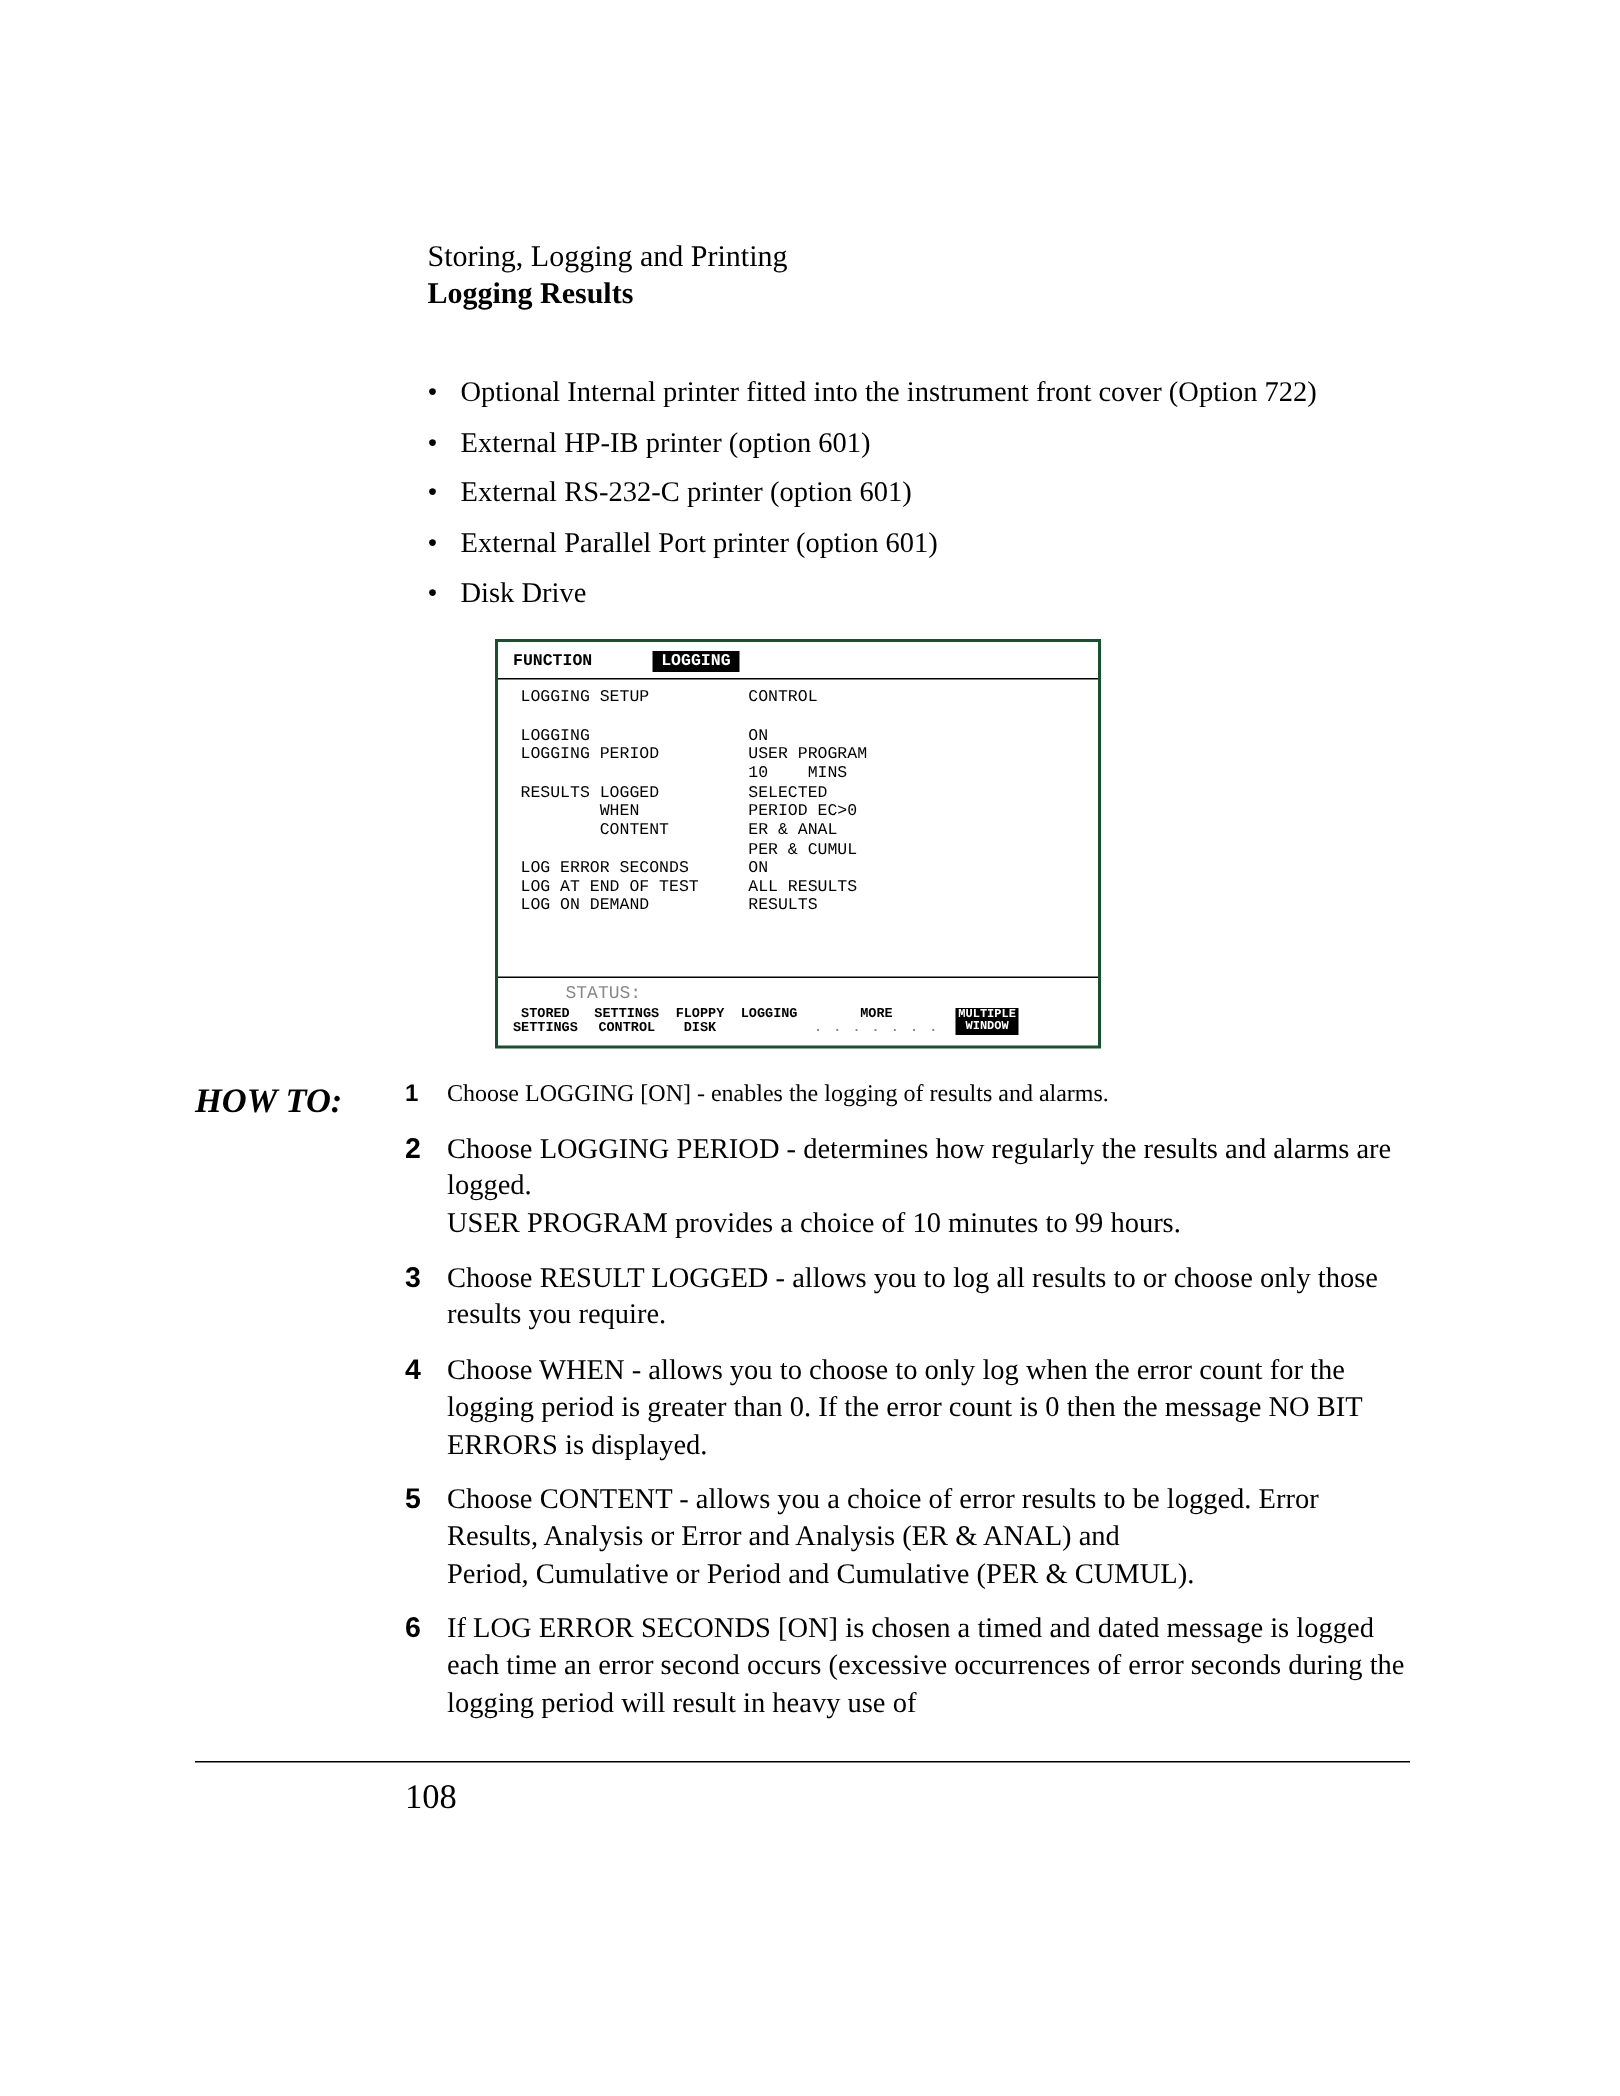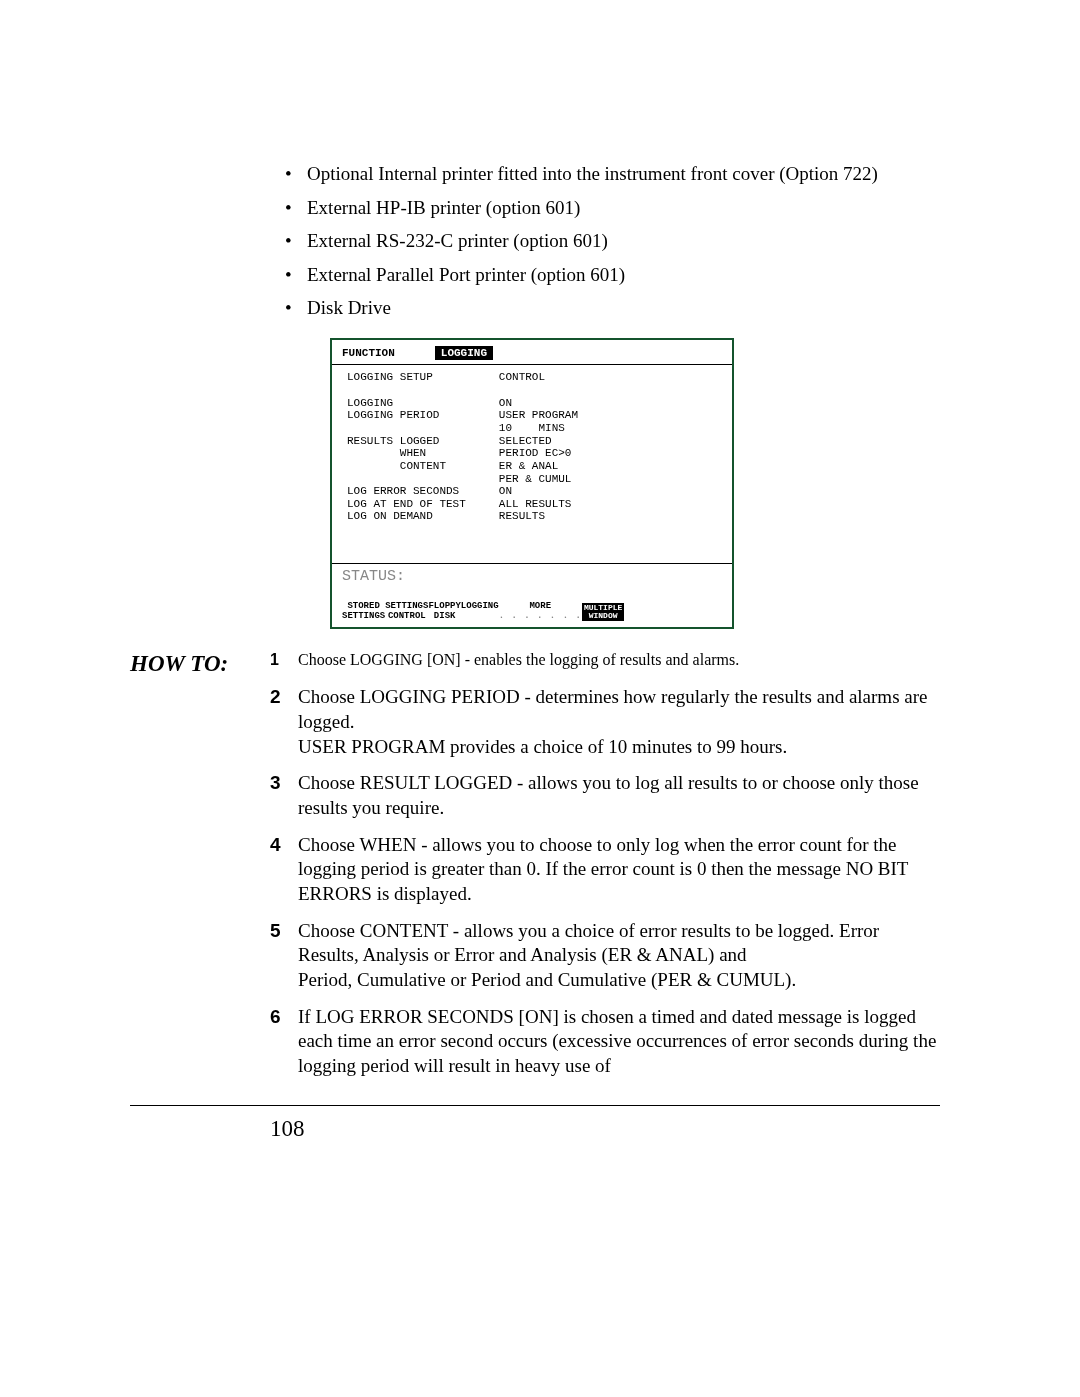--- a/index.html
+++ b/index.html
@@ -65,26 +65,27 @@
   .screenshot .divider { border-top: 1px solid #000; margin: 0; }
   .screenshot .body {
     padding: 6px 12px 40px 15px;
     white-space: pre;
   }
   .screenshot .footer {
     padding: 4px 10px 6px 10px;
   }
   .screenshot .footer .status {
     color: #888;
-    font-size: 15px;
+    font-size: 12px;
+    margin-left: 35px;
   }
   .screenshot .footer .tabs {
     display: flex;
-    gap: 0;
-    margin-top: 17px;
+    gap: 11px;
+    margin-top: 2px;
     font-size: 9px;
     font-weight: bold;
     align-items: center;
   }
   .screenshot .footer .tabs .tab {
     text-align: center;
     line-height: 1.05;
   }
   .screenshot .footer .tabs .dots {
     letter-spacing: 1px;
@@ -137,20 +138,24 @@
   .pagenum {
     font-family: "Times New Roman", serif;
     font-size: 23px;
     margin-left: 140px;
   }
 </style>
 </head>
 <body>
 
 <div class="page">
+  <div class="header">
+    <div class="line1">Storing, Logging and Printing</div>
+    <div class="line2">Logging Results</div>
+  </div>
 
   <div class="bullets">
     <div class="item"><span class="dot">•</span><span>Optional Internal printer fitted into the instrument front cover (Option 722)</span></div>
     <div class="item"><span class="dot">•</span><span>External HP-IB printer (option 601)</span></div>
     <div class="item"><span class="dot">•</span><span>External RS-232-C printer (option 601)</span></div>
     <div class="item"><span class="dot">•</span><span>External Parallel Port printer (option 601)</span></div>
     <div class="item"><span class="dot">•</span><span>Disk Drive</span></div>
   </div>
 
   <div class="screenshot">

